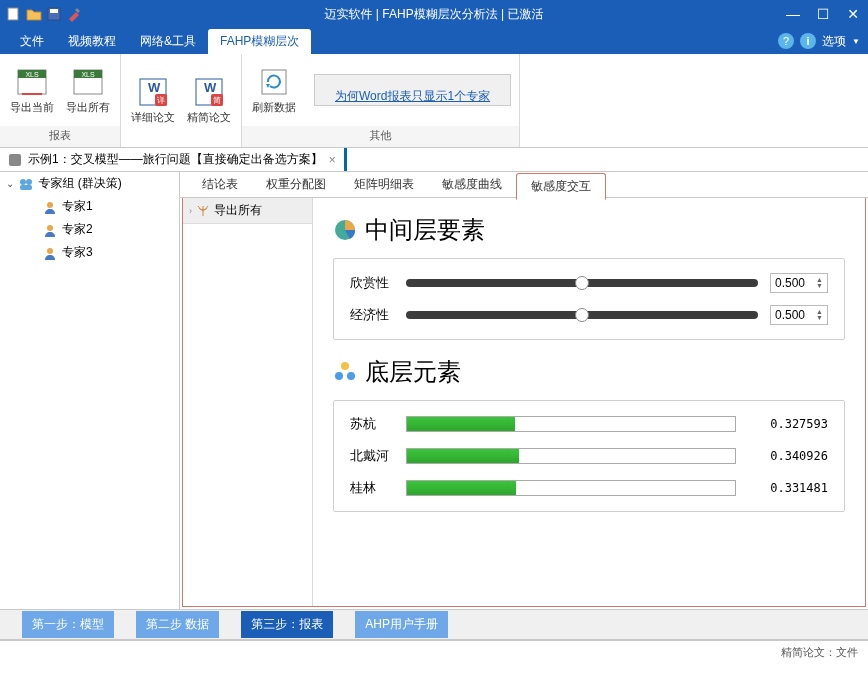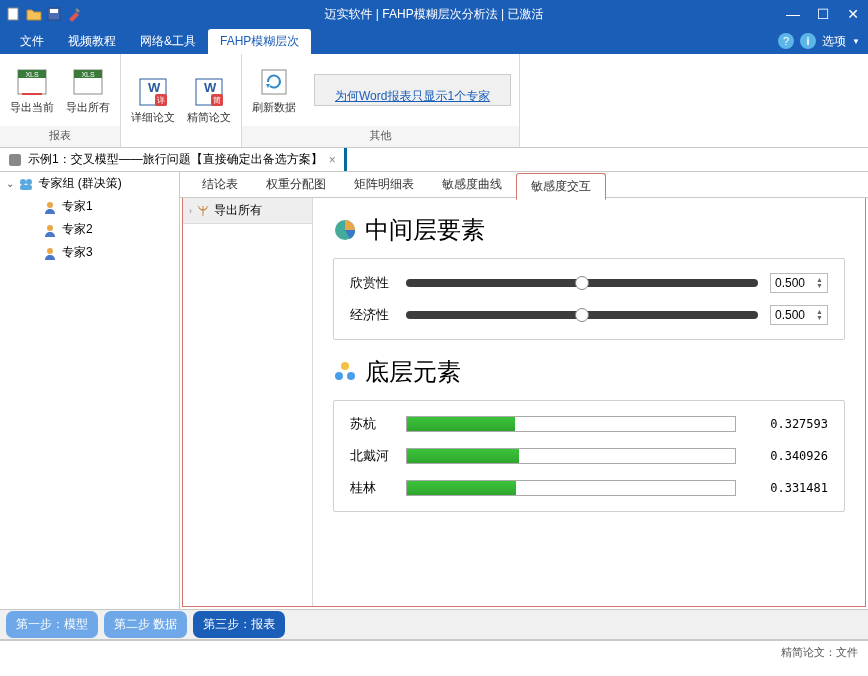--- a/index.html
+++ b/index.html
@@ -50,21 +50,21 @@
 .slider-thumb { width: 14px; height: 14px; background: #fff; border: 1px solid #888; border-radius: 50%; position: absolute; top: -3px; transform: translateX(-50%); }
 .slider-value { width: 58px; border: 1px solid #bbb; padding: 2px 4px; font-size: 12px; text-align: right; font-family: monospace; display: flex; align-items: center; justify-content: space-between; }
 .spinner-btns { display: flex; flex-direction: column; font-size: 7px; line-height: 6px; color: #666; margin-left: 4px; }
 .bar-row { display: flex; align-items: center; gap: 16px; margin-bottom: 14px; }
 .bar-row:last-child { margin-bottom: 0; }
 .bar-label { width: 40px; font-size: 13px; }
 .bar-track { flex: 1; height: 16px; border: 1px solid #aaa; background: #fff; position: relative; }
 .bar-fill { height: 100%; background: linear-gradient(#3bc43b, #2ea62e); }
 .bar-value { width: 76px; font-family: monospace; font-size: 12px; text-align: right; }
 .steps { height: 30px; background: #f0f0f0; display: flex; align-items: center; padding: 2px 6px; gap: 6px; border-bottom: 1px solid #c9c9c9; }
-.step-btn { padding: 5px 10px; font-size: 12px; color: #fff; border-radius: 7px; }
+.step-btn { padding: 5px 10px; font-size: 12px; color: #fff; border-radius: 0; margin-left: 16px; }
 .step-btn.primary { background: #1b5eb8; }
 .step-btn.secondary { background: #6fa8e8; }
 .statusbar { height: 24px; display: flex; align-items: center; justify-content: flex-end; padding: 0 10px; font-size: 11px; color: #555; border-top: 1px solid #c9c9c9; }
 svg { display: block; }
 </style>
 </head>
 <body>
 
 <div class="titlebar">
   <div class="titlebar-icons">
@@ -336,17 +336,18 @@
         </div>
       </div>
     </div>
   </div>
 </div>
 
 <div class="steps">
   <div class="step-btn secondary">第一步：模型</div>
   <div class="step-btn secondary">第二步 数据</div>
   <div class="step-btn primary">第三步：报表</div>
+  <div class="step-btn secondary">AHP用户手册</div>
 </div>
 
 <div class="statusbar">
   <span>精简论文：文件</span>
 </div>
 
 </body></html>

